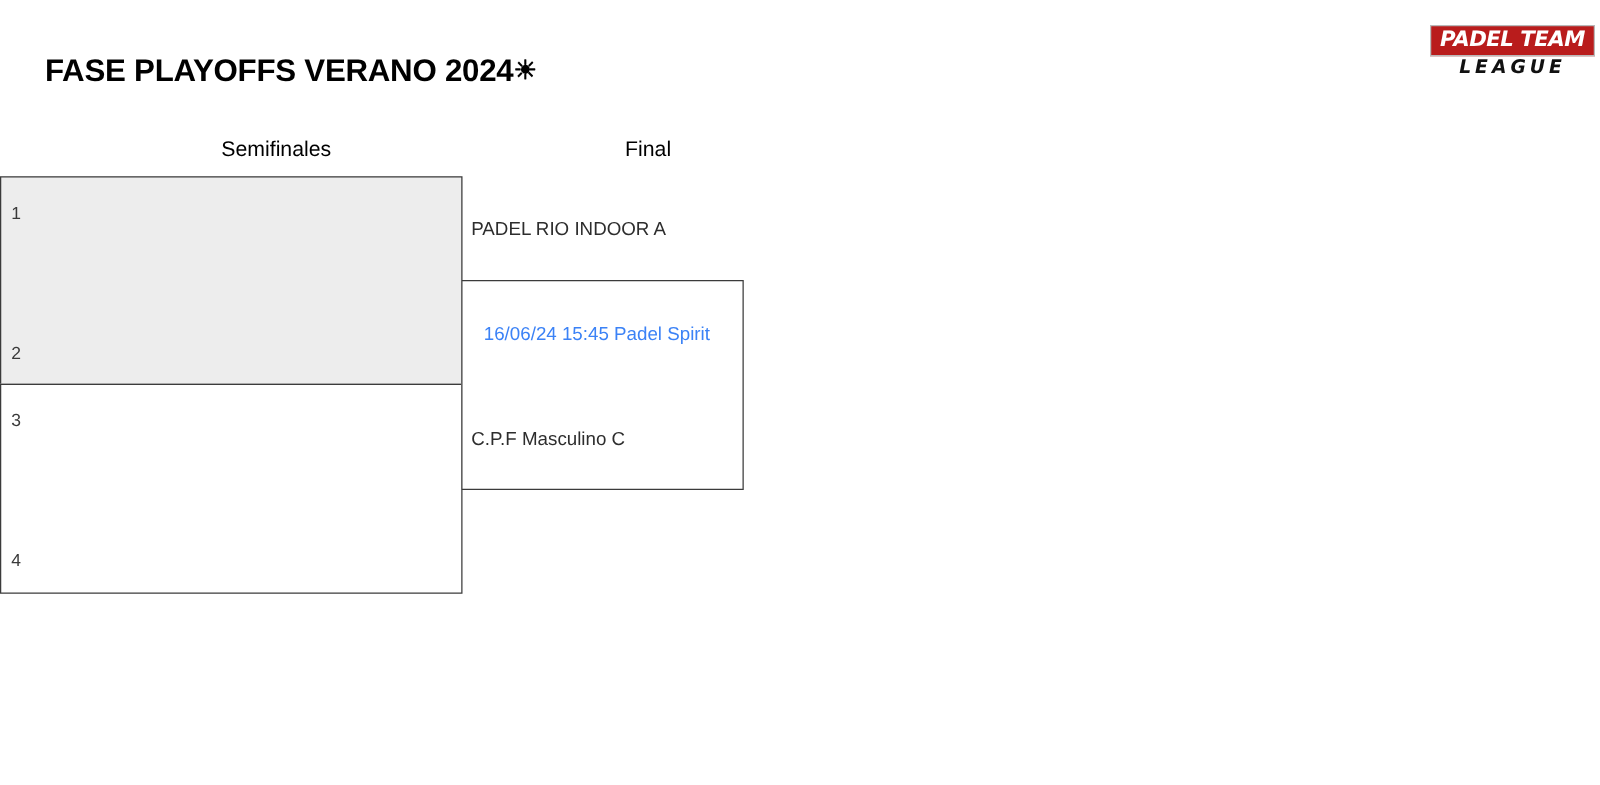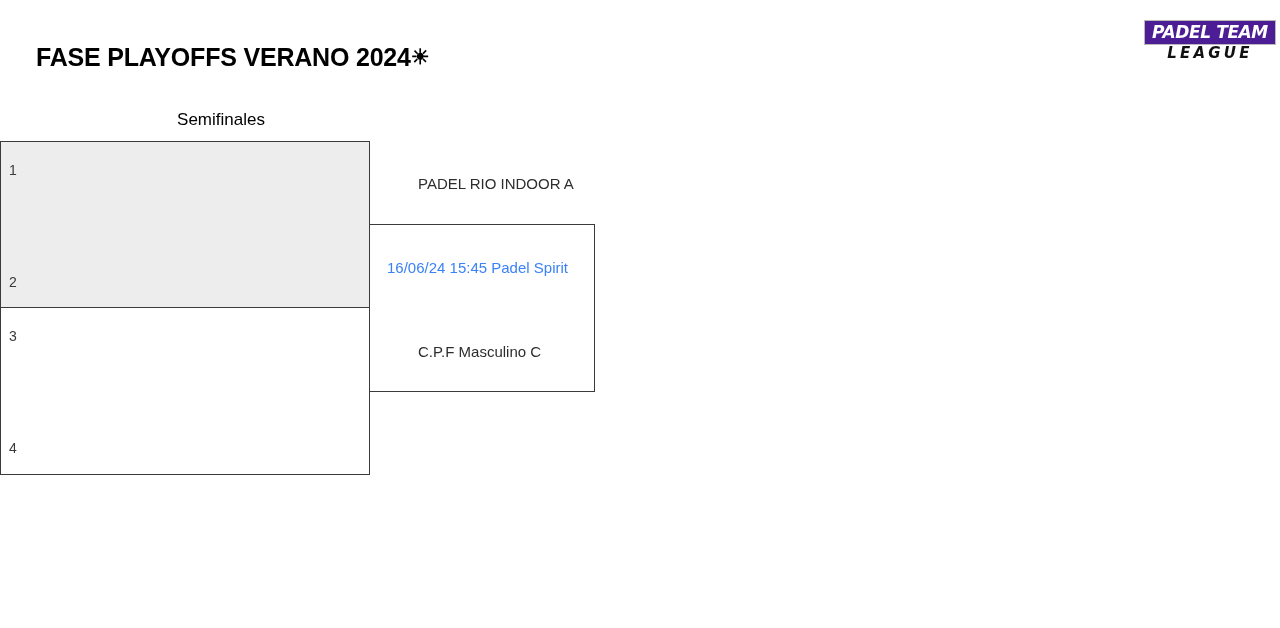--- a/index.html
+++ b/index.html
@@ -52,21 +52,21 @@
     top: 20px;
     width: 132px;
     height: 44px;
     background: #ffffff;
     display: flex;
     flex-direction: column;
     align-items: stretch;
     justify-content: flex-start;
   }
   #brand-logo-top {
-    background: #4c1d95;
+    background: #b91c1c;
     height: 25px;
     display: flex;
     align-items: center;
     justify-content: center;
     border: 1px solid #b9b9b9;
     box-sizing: border-box;
   }
   #brand-logo-top-text {
     color: #ffffff;
     font-family: "DejaVu Sans", sans-serif;
@@ -161,21 +161,20 @@
   }
   .slot-top { left: 8px; top: 19px; }
   .slot-bottom { left: 8px; top: 131px; }
 
   .team-name {
     position: absolute;
     font-size: 15px;
     line-height: 20px;
     color: #2d2d2d;
     white-space: nowrap;
-    margin-left: 41px;
   }
   #final-team-top {
     left: 377px;
     top: 174px;
   }
   #final-team-bottom {
     left: 377px;
     top: 342px;
   }
   #final-match-info {
@@ -200,20 +199,21 @@
     <span id="brand-logo-top-text">PADEL TEAM</span>
   </div>
   <div id="brand-logo-bottom">
     <span id="brand-logo-bottom-text">LEAGUE</span>
   </div>
 </div>
 
 <div id="bracket">
 
   <div class="round-header" id="round-header-semifinales">Semifinales</div>
+  <div class="round-header" id="round-header-final">Final</div>
 
   <div class="match-box" id="match-sf-1">
     <span class="slot-label slot-top">1</span>
     <span class="slot-label slot-bottom">2</span>
   </div>
 
   <div class="match-box" id="match-sf-2">
     <span class="slot-label slot-top">3</span>
     <span class="slot-label slot-bottom">4</span>
   </div>

